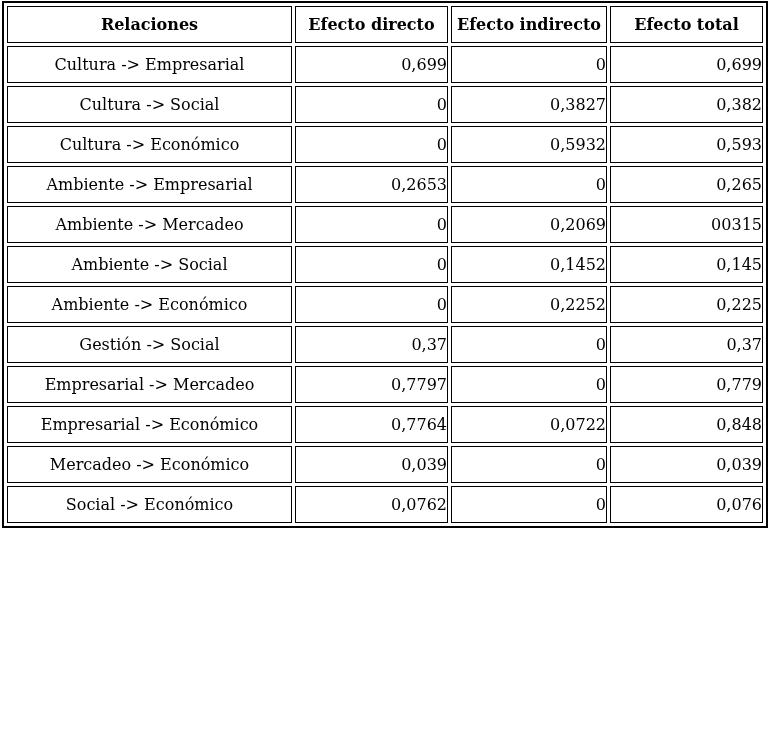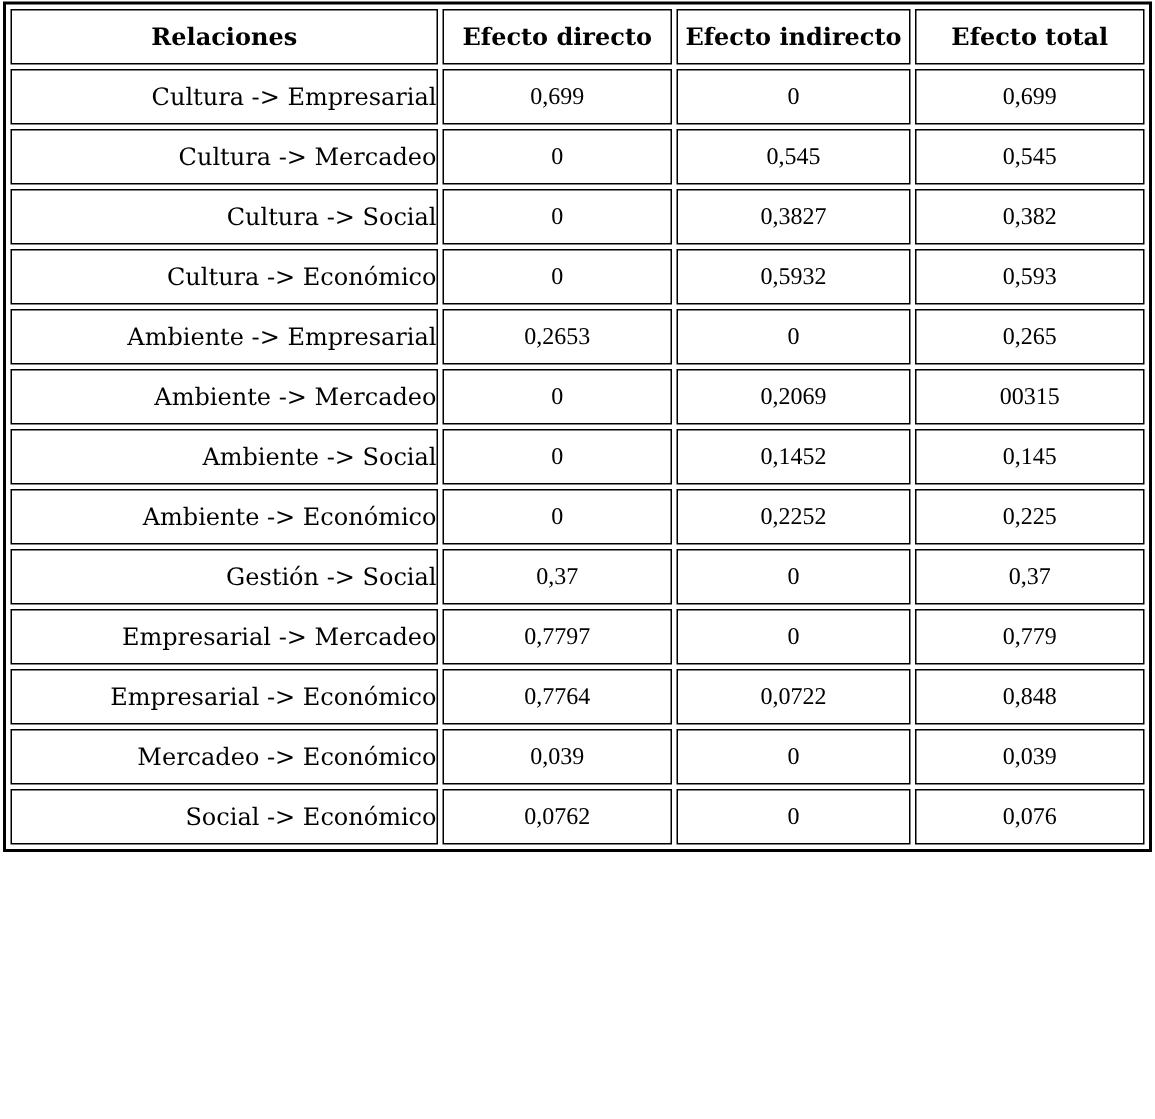--- a/index.html
+++ b/index.html
@@ -33,26 +33,25 @@
     background: #ffffff;
     padding: 0;
     overflow: hidden;
     white-space: nowrap;
   }
   table.effects-table th {
     font-weight: bold;
     text-align: center;
   }
   td.cell-left {
-    text-align: right;
+    text-align: center;
     padding-left: 10px;
   }
   td.cell-center {
-    text-align: center;
-    font-family: Liberation Serif, serif;
+    text-align: right;
   }
 </style>
 </head>
 <body>
 
 <div class="page">
   <table class="effects-table">
     <colgroup>
       <col style="width: 285px;">
       <col style="width: 153px;">
@@ -66,26 +65,20 @@
         <th>Efecto indirecto</th>
         <th>Efecto total</th>
       </tr>
     </thead>
     <tbody id="table-body">
         <tr>
           <td class="cell-left">Cultura -&gt; Empresarial</td>
           <td class="cell-center">0,699</td>
           <td class="cell-center">0</td>
           <td class="cell-center">0,699</td>
-        </tr>
-        <tr>
-          <td class="cell-left">Cultura -&gt; Mercadeo</td>
-          <td class="cell-center">0</td>
-          <td class="cell-center">0,545</td>
-          <td class="cell-center">0,545</td>
         </tr>
         <tr>
           <td class="cell-left">Cultura -&gt; Social</td>
           <td class="cell-center">0</td>
           <td class="cell-center">0,3827</td>
           <td class="cell-center">0,382</td>
         </tr>
         <tr>
           <td class="cell-left">Cultura -&gt; Económico</td>
           <td class="cell-center">0</td>

